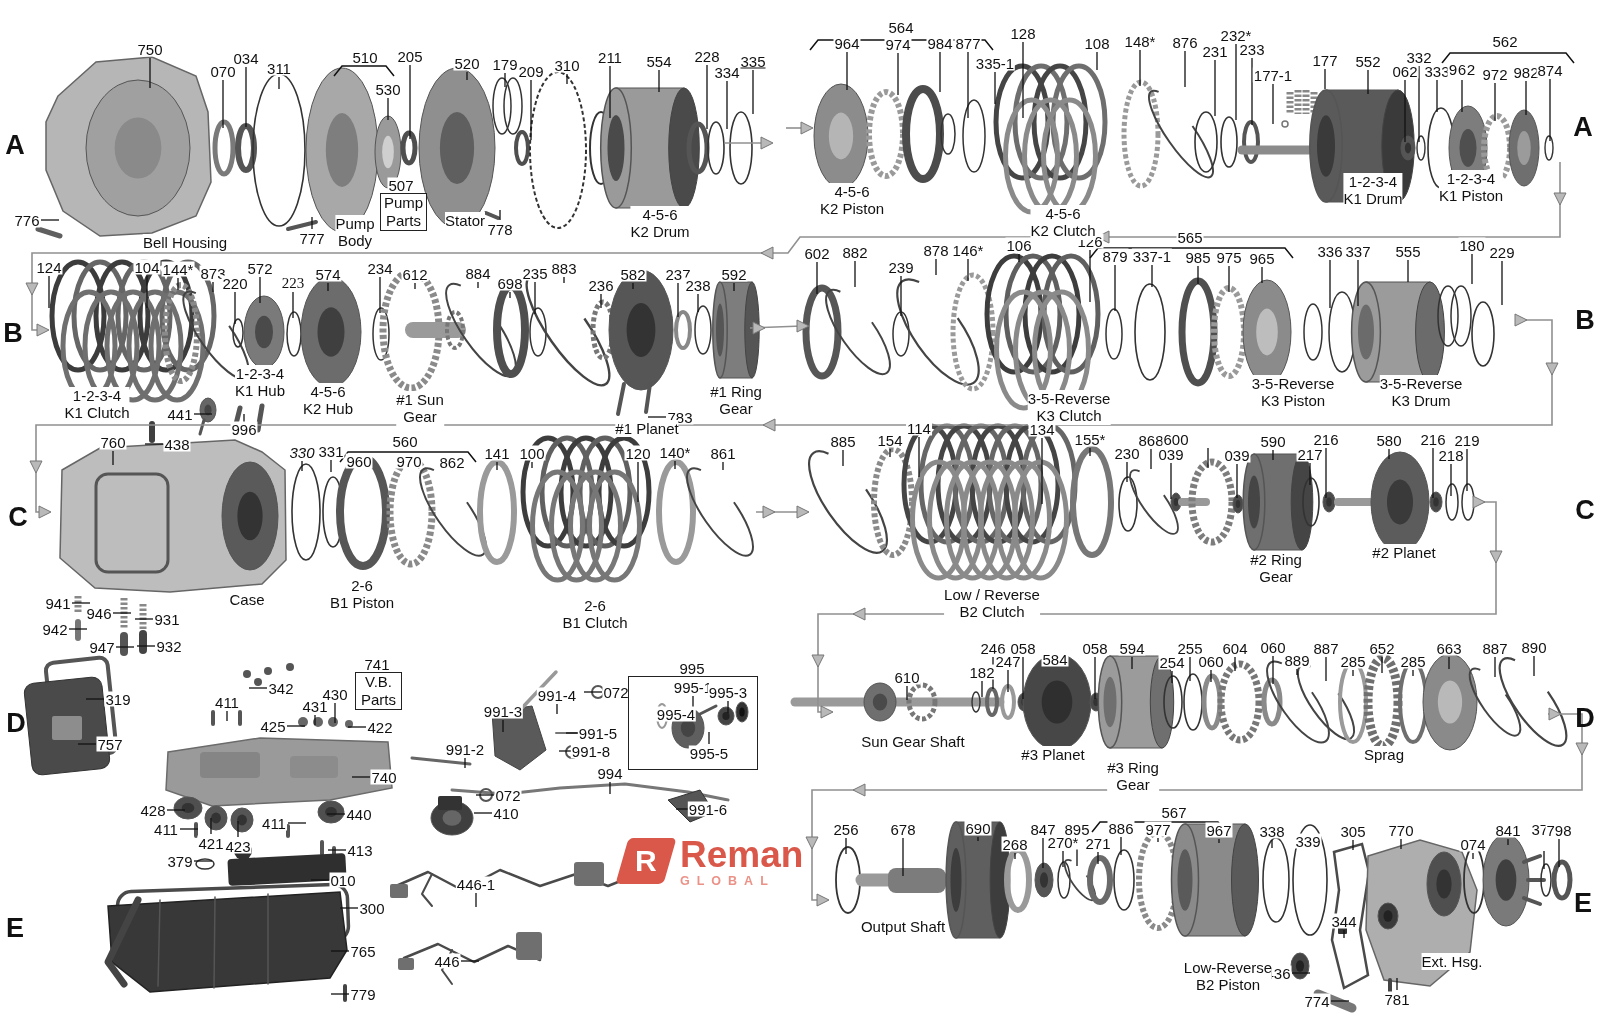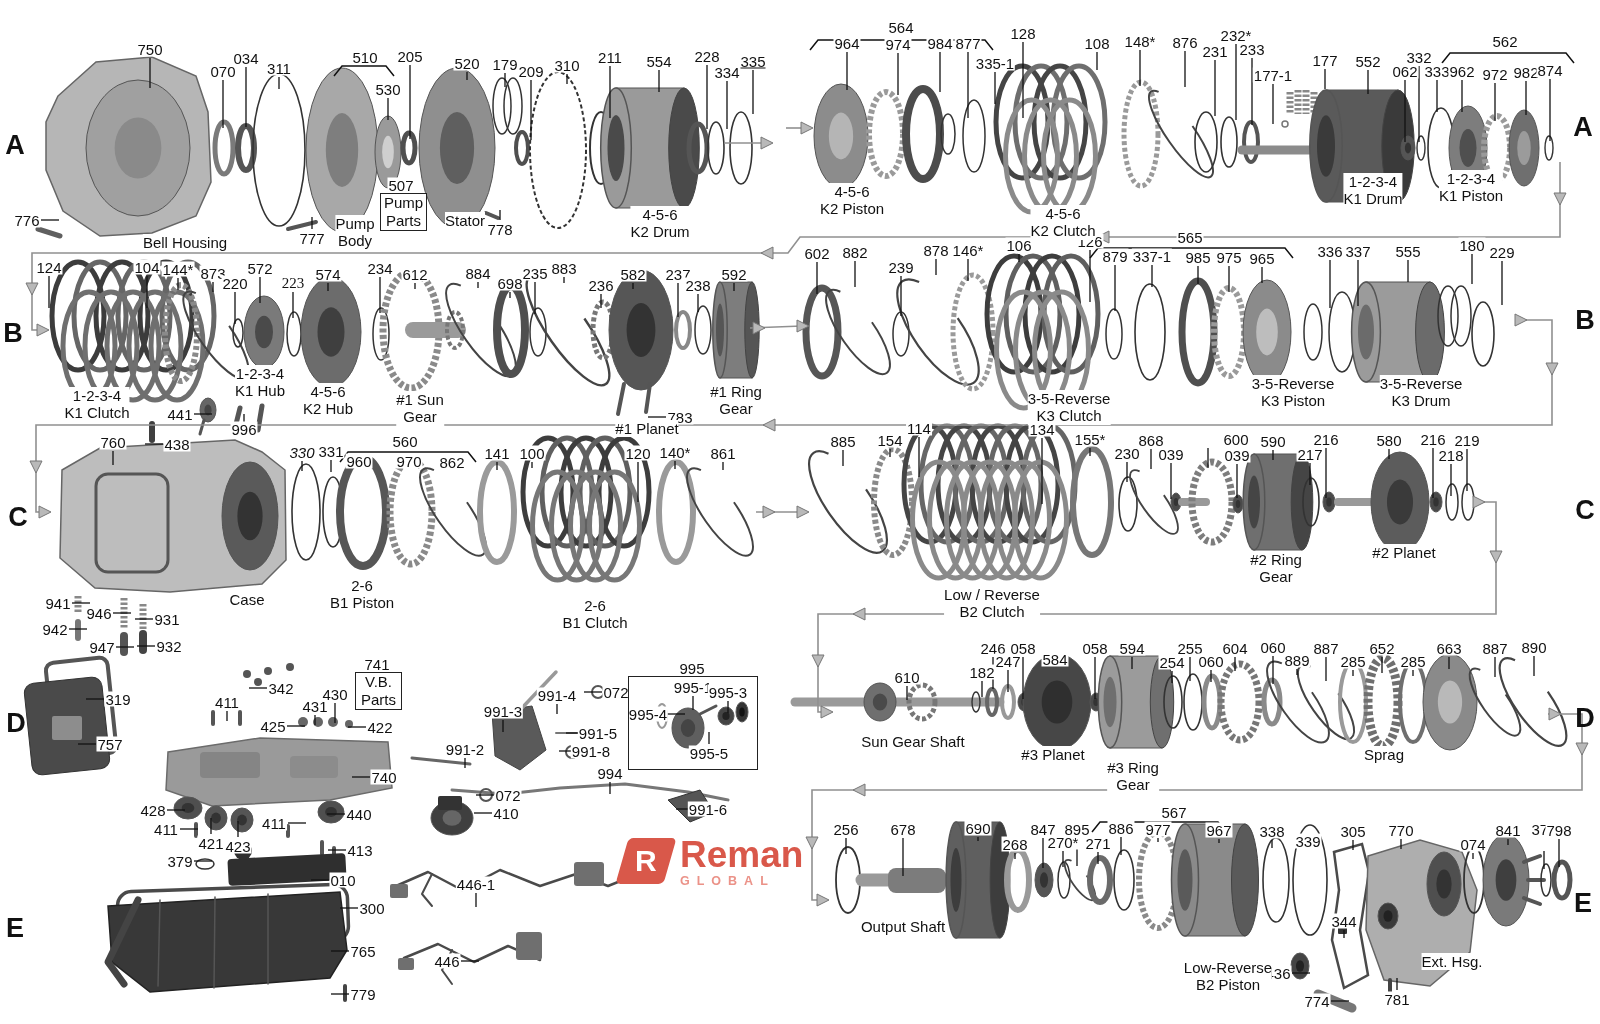--- a/index.html
+++ b/index.html
@@ -630,21 +630,21 @@
       <div class="plbl" style="left: 1215px; top: 51px;">231</div>
       <div class="plbl" style="left: 1236px; top: 35px;">232*</div>
       <div class="plbl" style="left: 1252px; top: 49px;">233</div>
       <div class="plbl" style="left: 1273px; top: 75px;">177-1</div>
       <div class="plbl" style="left: 1325px; top: 60px;">177</div>
       <div class="plbl" style="left: 1368px; top: 61px;">552</div>
       <div class="plbl" style="left: 1405px; top: 71px;">062</div>
       <div class="plbl" style="left: 1419px; top: 57px;">332</div>
       <div class="plbl" style="left: 1437px; top: 71px;">333</div>
       <div class="plbl" style="left: 1505px; top: 41px;">562</div>
-      <div class="plbl" style="left: 1462px; top: 71px;">962</div>
+      <div class="plbl" style="left: 1462px; top: 71px; font-family: Liberation Mono, monospace;">962</div>
       <div class="plbl" style="left: 1495px; top: 74px;">972</div>
       <div class="plbl" style="left: 1526px; top: 72px;">982</div>
       <div class="plbl" style="left: 1550px; top: 70px;">874</div>
       <div class="plbl" style="left: 49px; top: 267px;">124</div>
       <div class="plbl" style="left: 147px; top: 267px;">104</div>
       <div class="plbl" style="left: 178px; top: 269px;">144*</div>
       <div class="plbl" style="left: 213px; top: 273px;">873</div>
       <div class="plbl" style="left: 235px; top: 283px;">220</div>
       <div class="plbl" style="left: 260px; top: 268px;">572</div>
       <div class="plbl" style="left: 293px; top: 283px; font-family: Liberation Serif, serif;">223</div>
@@ -695,21 +695,21 @@
       <div class="plbl" style="left: 675px; top: 452px;">140*</div>
       <div class="plbl" style="left: 723px; top: 453px;">861</div>
       <div class="plbl" style="left: 843px; top: 441px;">885</div>
       <div class="plbl" style="left: 890px; top: 440px;">154</div>
       <div class="plbl" style="left: 919px; top: 428px;">114</div>
       <div class="plbl" style="left: 1042px; top: 429px;">134</div>
       <div class="plbl" style="left: 1090px; top: 439px;">155*</div>
       <div class="plbl" style="left: 1127px; top: 453px;">230</div>
       <div class="plbl" style="left: 1151px; top: 440px;">868</div>
       <div class="plbl" style="left: 1171px; top: 454px;">039</div>
-      <div class="plbl" style="left: 1236px; top: 439px; text-align: center;">600</div>
+      <div class="plbl" style="left: 1176px; top: 439px; text-align: center;">600</div>
       <div class="plbl" style="left: 1237px; top: 455px;">039</div>
       <div class="plbl" style="left: 1273px; top: 441px;">590</div>
       <div class="plbl" style="left: 1310px; top: 454px;">217</div>
       <div class="plbl" style="left: 1326px; top: 439px;">216</div>
       <div class="plbl" style="left: 1389px; top: 440px;">580</div>
       <div class="plbl" style="left: 1433px; top: 439px;">216</div>
       <div class="plbl" style="left: 1451px; top: 455px;">218</div>
       <div class="plbl" style="left: 1467px; top: 440px;">219</div>
       <div class="plbl" style="left: 58px; top: 603px;">941</div>
       <div class="plbl" style="left: 99px; top: 613px;">946</div>
@@ -739,21 +739,21 @@
       <div class="plbl" style="left: 503px; top: 711px;">991-3</div>
       <div class="plbl" style="left: 598px; top: 733px;">991-5</div>
       <div class="plbl" style="left: 591px; top: 751px;">991-8</div>
       <div class="plbl" style="left: 465px; top: 749px;">991-2</div>
       <div class="plbl" style="left: 508px; top: 795px;">072</div>
       <div class="plbl" style="left: 610px; top: 773px;">994</div>
       <div class="plbl" style="left: 506px; top: 813px;">410</div>
       <div class="plbl" style="left: 708px; top: 809px;">991-6</div>
       <div class="plbl" style="left: 693px; top: 687px;">995-1</div>
       <div class="plbl" style="left: 728px; top: 692px;">995-3</div>
-      <div class="plbl" style="left: 648px; top: 714px;">995-4</div>
+      <div class="plbl" style="left: 676px; top: 714px;">995-4</div>
       <div class="plbl" style="left: 709px; top: 753px;">995-5</div>
       <div class="plbl" style="left: 907px; top: 677px;">610</div>
       <div class="plbl" style="left: 982px; top: 672px;">182</div>
       <div class="plbl" style="left: 993px; top: 648px;">246</div>
       <div class="plbl" style="left: 1008px; top: 661px;">247</div>
       <div class="plbl" style="left: 1023px; top: 648px;">058</div>
       <div class="plbl" style="left: 1055px; top: 659px;">584</div>
       <div class="plbl" style="left: 1095px; top: 648px;">058</div>
       <div class="plbl" style="left: 1132px; top: 648px;">594</div>
       <div class="plbl" style="left: 1172px; top: 662px;">254</div>

